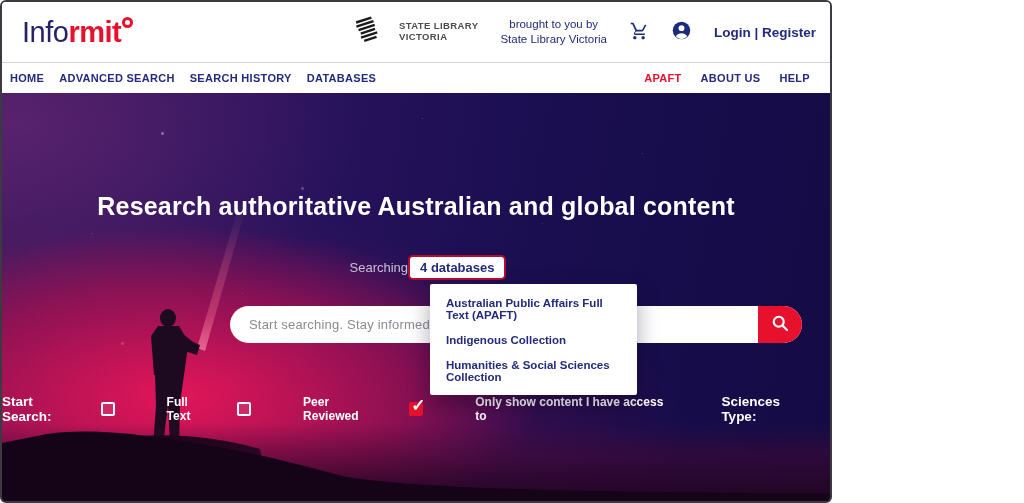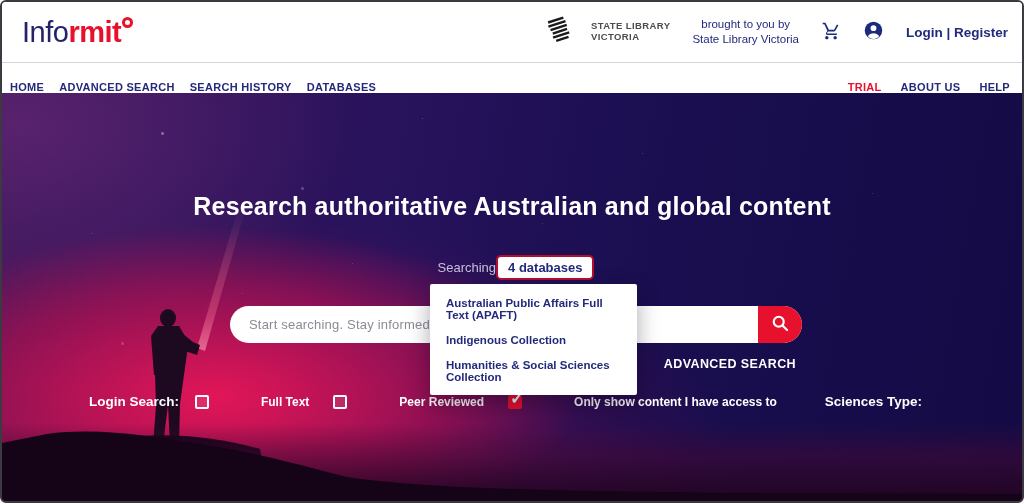--- a/index.html
+++ b/index.html
@@ -1,33 +1,33 @@
 <!DOCTYPE html>
 <html><head>
 <meta charset="utf-8">
 <style>
   * { margin:0; padding:0; box-sizing:border-box; }
   html,body { width:1024px; height:503px; background:#fff; font-family:"Liberation Sans", sans-serif; }
-  .frame { width:1024px; height:503px; border:2px solid #3a3a40; border-radius:6px; overflow:hidden; background:#fff; position:relative; }
+  .frame { width:832px; height:503px; border:2px solid #3a3a40; border-radius:6px; overflow:hidden; background:#fff; position:relative; }
 
   
   .header { height:60px; display:flex; align-items:center; justify-content:space-between; padding:0 14px 0 20px; background:#fff; }
   .logo { display:flex; align-items:flex-start; text-decoration:none; cursor:pointer; }
   .logo-info { font-size:29px; font-weight:500; color:#252268; letter-spacing:-0.5px; }
   .logo-rmit { font-size:29px; font-weight:700; color:#e8112d; letter-spacing:-0.5px; }
   .logo-ring { width:11px; height:11px; border:3px solid #e8112d; border-radius:50%; margin-top:1px; margin-left:1px; display:inline-block; }
   .hdr-right { display:flex; align-items:center; gap:22px; }
   .slv { display:flex; align-items:center; gap:18px; }
   .slv-text { font-size:9.5px; font-weight:700; color:#4c4c4c; letter-spacing:0.4px; line-height:1.15; }
   .brought { font-size:11.5px; color:#232a7c; text-align:center; line-height:1.3; }
   .icon-btn { background:none; border:none; cursor:pointer; display:flex; align-items:center; }
   .login { font-size:13.5px; font-weight:600; color:#232a7c; text-decoration:none; cursor:pointer; }
 
   
-  .nav { height:31px; border-top:1px solid #d4d4da; display:flex; align-items:flex-end; justify-content:space-between; padding:0 12px 0 8px; background:#fff; }
+  .nav { height:31px; border-top:1px solid #d4d4da; display:flex; align-items:center; justify-content:space-between; padding:0 20px 0 8px; background:#fff; }
   .nav-left, .nav-right { display:flex; align-items:center; }
   .nav-left a { margin-right:15px; }
   .nav-right a { margin-left:19px; }
   .nav a { font-size:11px; font-weight:700; color:#232a7c; letter-spacing:0.3px; text-decoration:none; cursor:pointer; }
   .nav a.accent { color:#e8112d; }
 
   
   .hero { position:relative; height:409px; overflow:hidden;
     background:
       radial-gradient(520px 240px at 21% 74%, rgba(236,22,88,0.92), rgba(200,16,80,0.5) 45%, rgba(120,10,70,0) 70%),
@@ -41,21 +41,21 @@
       90px 140px 0 0 rgba(255,255,255,.28), 540px 130px 0 0 rgba(255,255,255,.22),
       870px 100px 0 0 rgba(255,255,255,.2), 240px 200px 0 0 rgba(255,170,190,.3),
       120px 250px 0 1px rgba(255,140,170,.3), 350px 170px 0 0 rgba(255,255,255,.2); }
   .sea { position:absolute; left:0; top:330px; width:100%; height:80px;
     background:linear-gradient(to bottom, rgba(90,10,60,0) 0%, rgba(66,8,50,0.55) 42%, rgba(32,4,30,0.95) 100%); }
   .rocks { position:absolute; left:0; bottom:0; width:1024px; height:75px; }
   .figure { position:absolute; left:0; bottom:0; width:420px; height:300px; }
 
   .hero h1 { position:absolute; top:99px; left:0; width:100%; text-align:center; color:#fff; font-size:25px; font-weight:700; letter-spacing:0.2px; }
 
-  .search-row { position:absolute; top:162px; left:4px; width:100%; display:flex; align-items:center; justify-content:center; }
+  .search-row { position:absolute; top:162px; left:12px; width:100%; display:flex; align-items:center; justify-content:center; }
   .searching-label { font-size:13px; color:#c6c0d6; }
   .db-count { background:#fff; border:2px solid #b50d2f; border-radius:5px; color:#232a7c; font-weight:700; font-size:13px; padding:3px 10px; cursor:pointer; font-family:"Liberation Sans",sans-serif; }
   .change-db { background:transparent; border:2px solid #fff; border-radius:16px; color:#fff; font-weight:700; font-size:10.5px; letter-spacing:0.5px; padding:6px 17px; cursor:pointer; font-family:"Liberation Sans",sans-serif; }
 
   .dropdown { position:absolute; left:428px; top:191px; width:207px; height:111px; background:#fff; border-radius:2px; box-shadow:0 10px 22px rgba(15,0,30,.35); z-index:6; padding-top:4px; }
   .dropdown .dd-item { display:block; padding:9px 16px 4px 16px; font-size:11.5px; font-weight:700; color:#232a7c; cursor:pointer; text-decoration:none; }
 
   .searchbar { position:absolute; left:228px; top:213px; width:572px; height:37px; background:#fff; border-radius:19px; z-index:2; }
   .search-input { position:absolute; left:0; top:0; width:528px; height:37px; border:none; outline:none; background:transparent; border-radius:19px 0 0 19px; padding:0 12px 0 19px; font-size:13px; letter-spacing:0.2px; color:#333; font-family:"Liberation Sans",sans-serif; }
   .search-input::placeholder { color:#8b8b95; font-weight:500; }
@@ -129,21 +129,21 @@
   </div>
 
   <div class="nav">
     <div class="nav-left">
       <a>HOME</a>
       <a>ADVANCED SEARCH</a>
       <a>SEARCH HISTORY</a>
       <a>DATABASES</a>
     </div>
     <div class="nav-right">
-      <a class="accent">TRIAL</a>
+      <a class="accent">APAFT</a>
       <a>ABOUT US</a>
       <a>HELP</a>
     </div>
   </div>
 
   <div class="hero">
     <div class="stars"></div>
 
     <svg class="figure" viewBox="0 0 420 300">
       <defs>
@@ -189,21 +189,21 @@
               <circle cx="10.5" cy="10.5" r="6"></circle>
               <line x1="15.2" y1="15.2" x2="20.5" y2="20.5"></line>
             </svg>
         </span>
       </button>
     </div>
 
     <a class="adv-search">ADVANCED SEARCH</a>
 
     <div class="limit-row">
-      <span class="limit-label">Login Search:</span>
+      <span class="limit-label">Start Search:</span>
       <span class="cb-group">
         <span class="cb-box"></span>
         <span class="cb-label">Full Text</span>
       </span>
       <span class="cb-group">
         <span class="cb-box"></span>
         <span class="cb-label">Peer Reviewed</span>
       </span>
       <span class="cb-group">
         <span class="cb-box checked">

